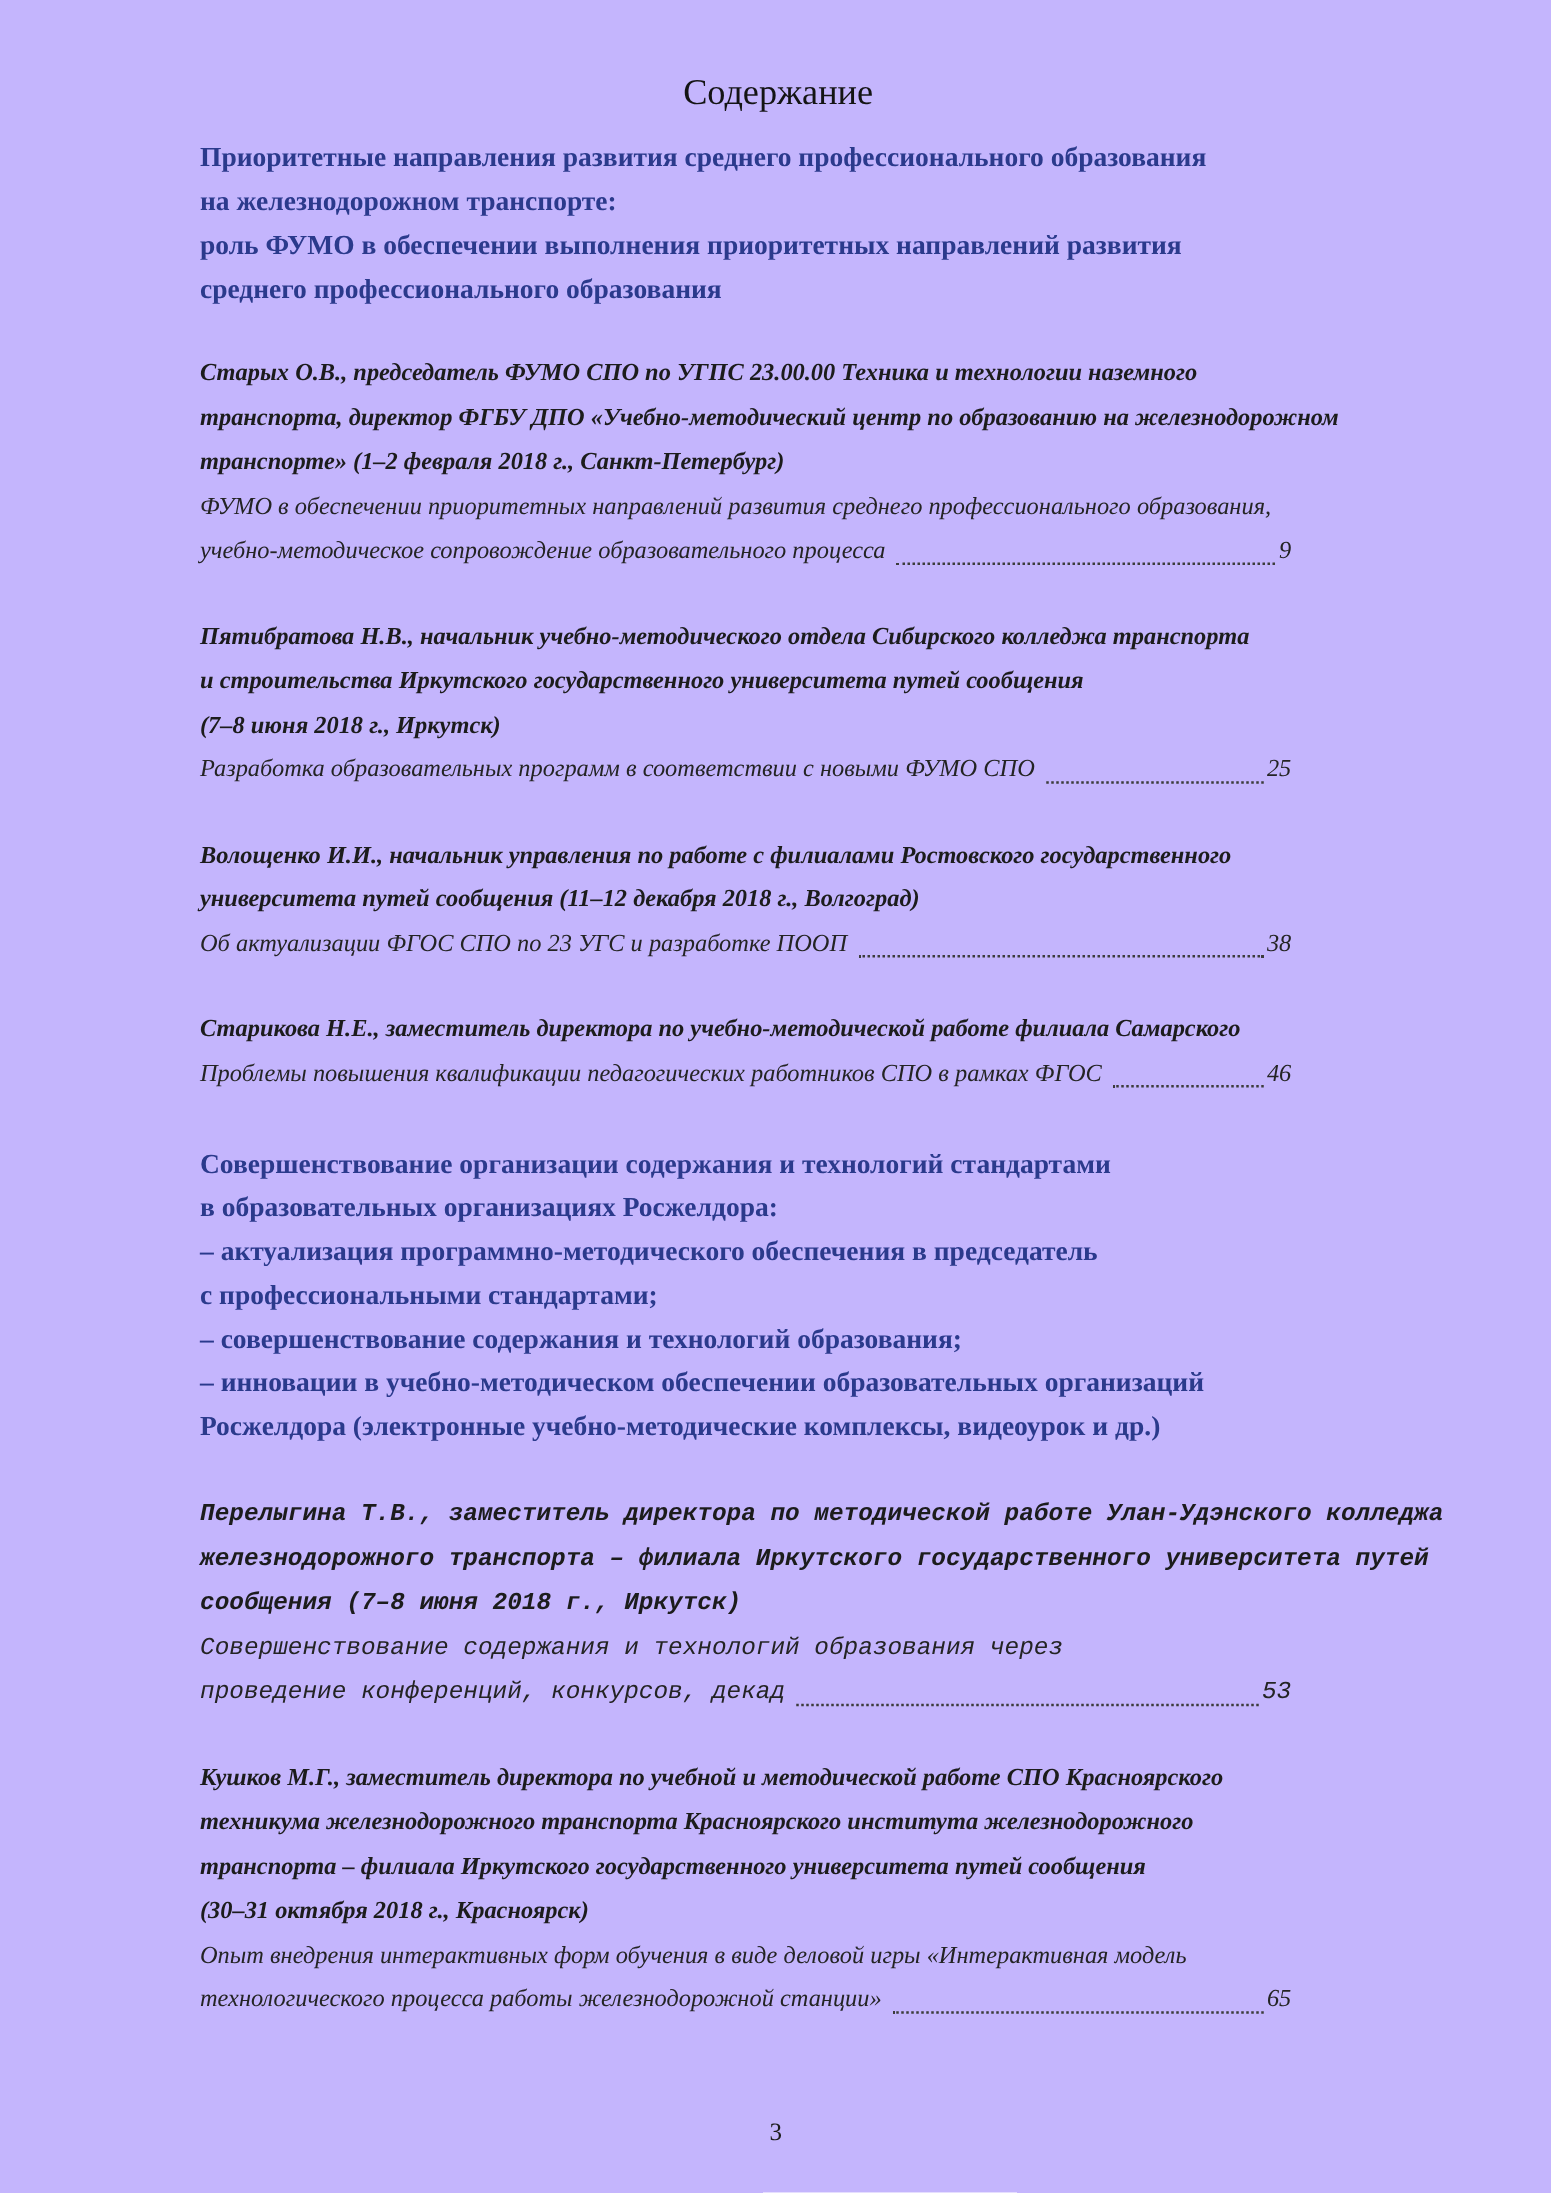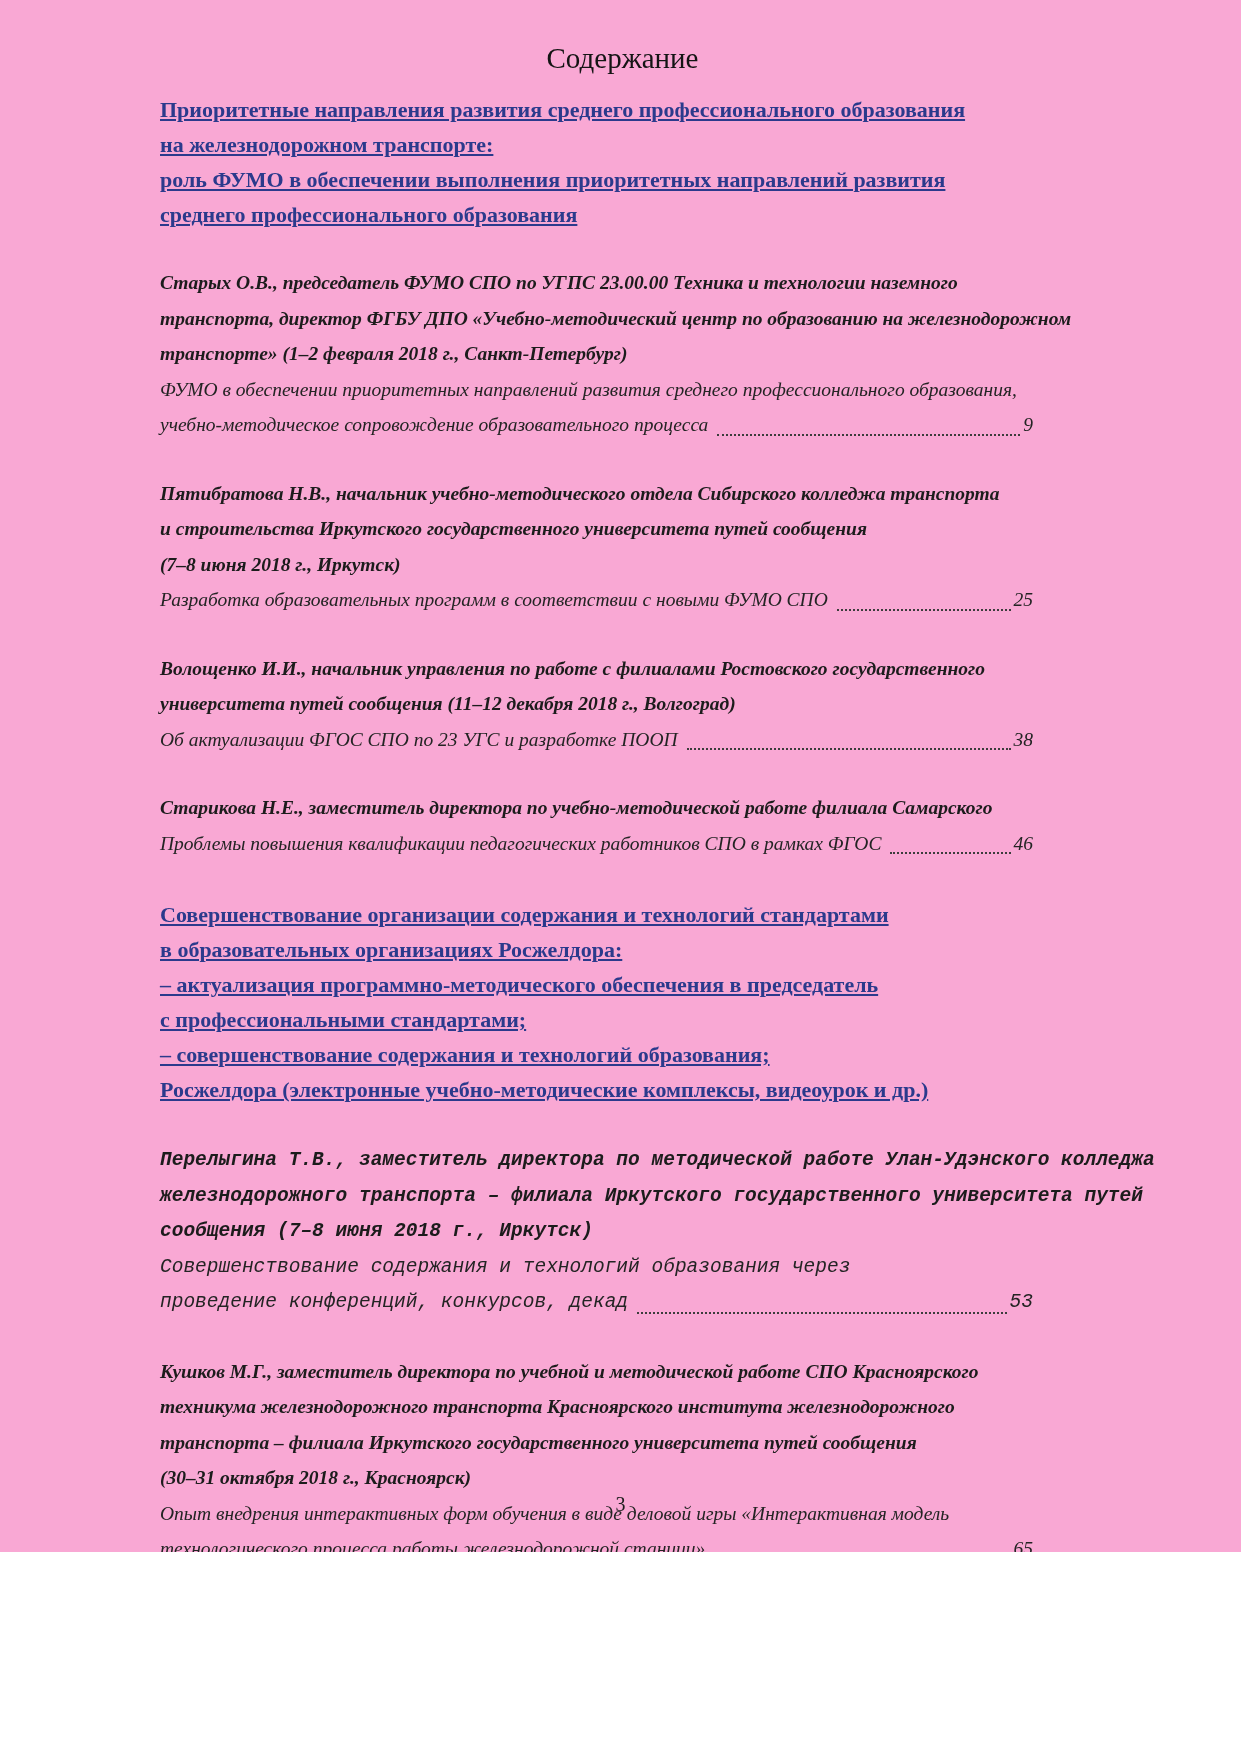--- a/index.html
+++ b/index.html
@@ -1,22 +1,22 @@
 <!DOCTYPE html>
 <html lang="ru"><head>
 <meta charset="utf-8">
 <style>
   html, body { margin: 0; padding: 0; background: #ffffff; }
   .page {
     position: relative;
     width: 1241px;
-    height: 1552px;
+    height: 1754px;
     box-sizing: border-box;
-    background: #f9a8d4;
-    padding: 40px 208px 0 160px;
+    background: #c4b5fd;
+    padding: 56px 208px 0 160px;
     overflow: hidden;
     font-family: "Liberation Serif", "DejaVu Serif", serif;
     color: #1f1f1f;
   }
   .doc-title {
     font-size: 29px;
     line-height: 36px;
     color: #141414;
     text-align: center;
     transform: translateX(26px);
@@ -24,21 +24,20 @@
   }
   .section-heading {
     margin-top: 16px;
     color: #2b3a8c;
     font-weight: bold;
     font-size: 22px;
   }
   .section-heading .h-line {
     line-height: 35px;
     white-space: nowrap;
-    text-decoration: underline;
   }
   .entry { margin-top: 33px; font-size: 19.5px; }
   .entry.gap-lg { margin-top: 36px; font-family: Liberation Mono, monospace; }
   .section-heading.gap-lg { margin-top: 36px; }
   .a-line {
     font-weight: bold;
     font-style: italic;
     line-height: 35.5px;
     white-space: nowrap;
     color: #1c1c1c;
@@ -122,20 +121,21 @@
       <span class="pnum">46</span>
     </div>
   </div>
 
   <div class="section-heading gap-lg">
     <div class="h-line">Совершенствование организации содержания и технологий стандартами</div>
     <div class="h-line">в образовательных организациях Росжелдора:</div>
     <div class="h-line">– актуализация программно-методического обеспечения в председатель</div>
     <div class="h-line">с профессиональными стандартами;</div>
     <div class="h-line">– совершенствование содержания и технологий образования;</div>
+    <div class="h-line">– инновации в учебно-методическом обеспечении образовательных организаций</div>
     <div class="h-line">Росжелдора (электронные учебно-методические комплексы, видеоурок и др.)</div>
   </div>
 
   <div class="entry gap-lg">
     <div class="a-line">Перелыгина Т.В., заместитель директора по методической работе Улан-Удэнского колледжа</div>
     <div class="a-line">железнодорожного транспорта – филиала Иркутского государственного университета путей</div>
     <div class="a-line">сообщения (7–8 июня 2018 г., Иркутск)</div>
     <div class="t-line">Совершенствование содержания и технологий образования через</div>
     <div class="t-line leader">
       <span class="t-text">проведение конференций, конкурсов, декад</span>

